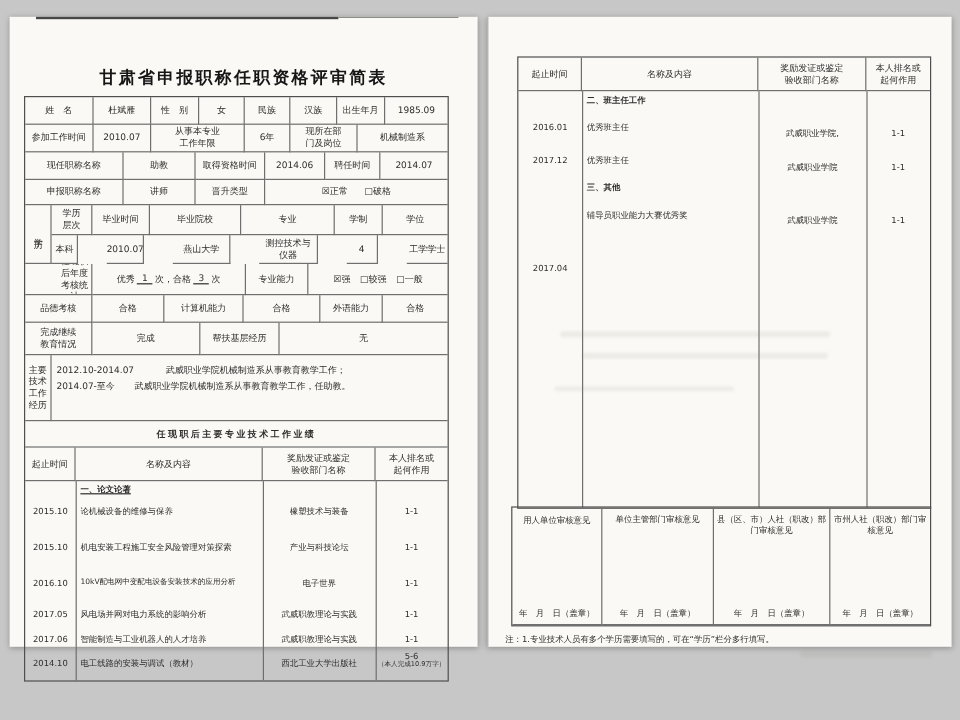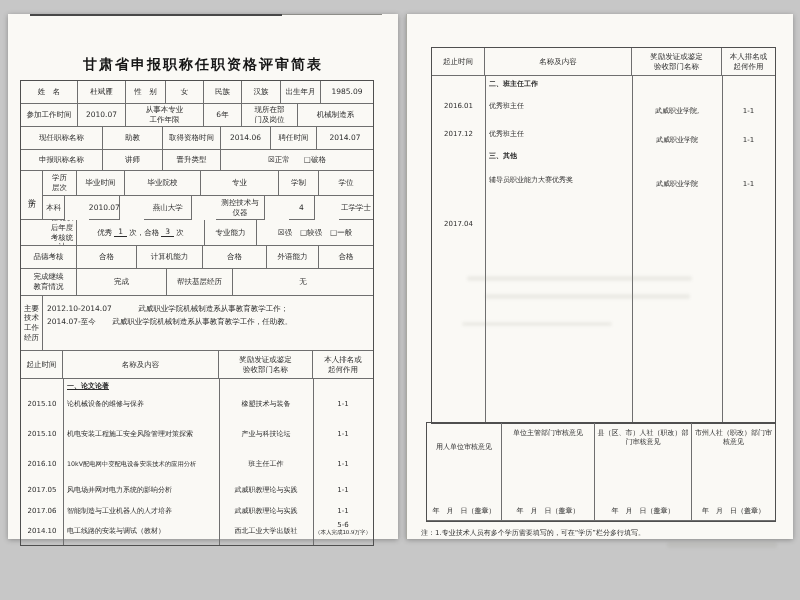--- a/index.html
+++ b/index.html
@@ -161,20 +161,23 @@
               <span style="margin-left:24px;">武威职业学院机械制造系从事教育教学工作；</span>
             </div>
             <div>
               <span>2014.07-至今</span>
               <span style="margin-left:14px;">武威职业学院机械制造系从事教育教学工作，任助教。</span>
             </div>
           </div>
         </div>
       </div>
 
+      <div class="trow" style="height:22px;">
+        <div class="cell noline-r secline" style="width:352px;">任现职后主要专业技术工作业绩</div>
+      </div>
 
       <div class="trow" style="height:28px;">
         <div class="cell" style="width:42px;">起止时间</div>
         <div class="cell" style="width:156px;">名称及内容</div>
         <div class="cell" style="width:94px;">
             <span class="wrapN" style="width:56px;">奖励发证或鉴定验收部门名称</span>
           </div>
         <div class="cell noline-r" style="width:60px;">
             <span class="wrapN" style="width:40px;">本人排名或起何作用</span>
           </div>
@@ -192,21 +195,21 @@
         <span class="ent" style="left:198px;top:21px;width:94px;text-align:center;">橡塑技术与装备</span>
         <span class="ent" style="left:292px;top:21px;width:60px;text-align:center;">1-1</span>
 
         <span class="ent" style="left:0;top:51px;width:42px;text-align:center;">2015.10</span>
         <span class="ent" style="left:46px;top:51px;width:150px;">机电安装工程施工安全风险管理对策探索</span>
         <span class="ent" style="left:198px;top:51px;width:94px;text-align:center;">产业与科技论坛</span>
         <span class="ent" style="left:292px;top:51px;width:60px;text-align:center;">1-1</span>
 
         <span class="ent" style="left:0;top:81px;width:42px;text-align:center;">2016.10</span>
         <span class="ent" style="left:46px;top:81px;width:150px;font-size:6.3px;">10kV配电网中变配电设备安装技术的应用分析</span>
-        <span class="ent" style="left:198px;top:81px;width:94px;text-align:center;">班主任工作</span>
+        <span class="ent" style="left:198px;top:81px;width:94px;text-align:center;">电子世界</span>
         <span class="ent" style="left:292px;top:81px;width:60px;text-align:center;">1-1</span>
 
         <span class="ent" style="left:0;top:107px;width:42px;text-align:center;">2017.05</span>
         <span class="ent" style="left:46px;top:107px;width:150px;">风电场并网对电力系统的影响分析</span>
         <span class="ent" style="left:198px;top:107px;width:94px;text-align:center;">武威职教理论与实践</span>
         <span class="ent" style="left:292px;top:107px;width:60px;text-align:center;">1-1</span>
 
         <span class="ent" style="left:0;top:128px;width:42px;text-align:center;">2017.06</span>
         <span class="ent" style="left:46px;top:128px;width:150px;">智能制造与工业机器人的人才培养</span>
         <span class="ent" style="left:198px;top:128px;width:94px;text-align:center;">武威职教理论与实践</span>
@@ -256,21 +259,21 @@
 
         <span class="ent" style="left:0;top:100px;width:53px;text-align:center;margin-top:44px;">2017.04</span>
         <span class="ent" style="left:57px;top:100px;width:140px;">辅导员职业能力大赛优秀奖</span>
         <span class="ent" style="left:200px;top:104px;width:90px;text-align:center;">武威职业学院</span>
         <span class="ent" style="left:290px;top:104px;width:53px;text-align:center;">1-1</span>
       </div>
     </div>
 
     <div class="tbl" style="left:19px;top:408px;width:348px;font-size:7px;">
       <div class="trow" style="height:98px;">
-        <div class="cell" style="width:75px;align-items:flex-start;padding-top:20px;position:relative;">
+        <div class="cell" style="width:75px;align-items:flex-start;padding-top:7px;position:relative;">
           <span>用人单位审核意见</span>
           <span class="stamp">年　月　日（盖章）</span>
         </div>
         <div class="cell" style="width:93px;align-items:flex-start;padding-top:6px;position:relative;">
           <span>单位主管部门审核意见</span>
           <span class="stamp">年　月　日（盖章）</span>
         </div>
         <div class="cell" style="width:97px;align-items:flex-start;padding-top:6px;position:relative;">
           <span>县（区、市）人社（职改）部门审核意见</span>
           <span class="stamp">年　月　日（盖章）</span>

